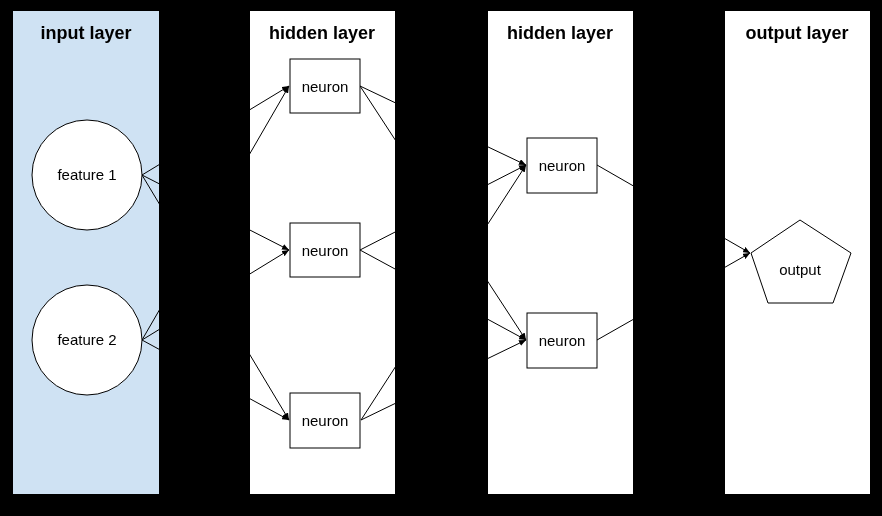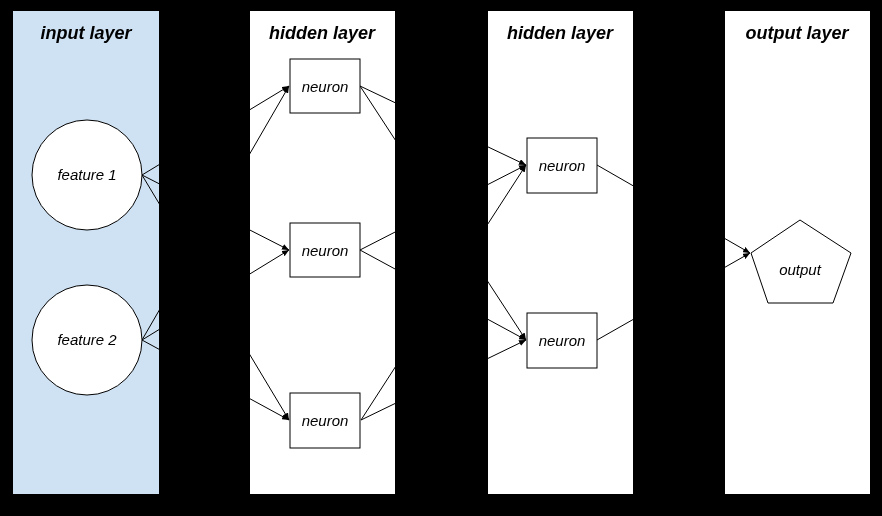--- a/index.html
+++ b/index.html
@@ -4,21 +4,21 @@
 <style>
   html, body {
     margin: 0;
     padding: 0;
     background: #000000;
     width: 882px;
     height: 516px;
     overflow: hidden;
     font-family: "Liberation Sans", sans-serif;
   }
-  .canvas-wrap { position: relative; width: 802px; height: 516px; font-style: italic; }
+  .canvas-wrap { position: relative; width: 802px; height: 516px; }
   svg { display: block; }
   .panel { stroke: none; }
   .layer-title {
     font-family: "Liberation Sans", sans-serif;
     font-size: 18px;
     font-weight: bold;
     fill: #000000;
   }
   .node-label {
     font-family: "Liberation Sans", sans-serif;

